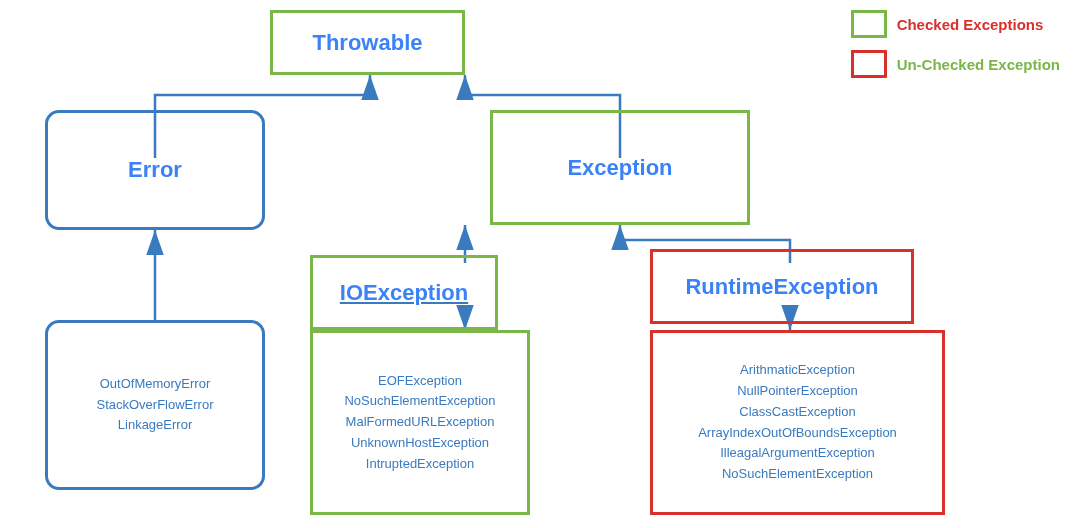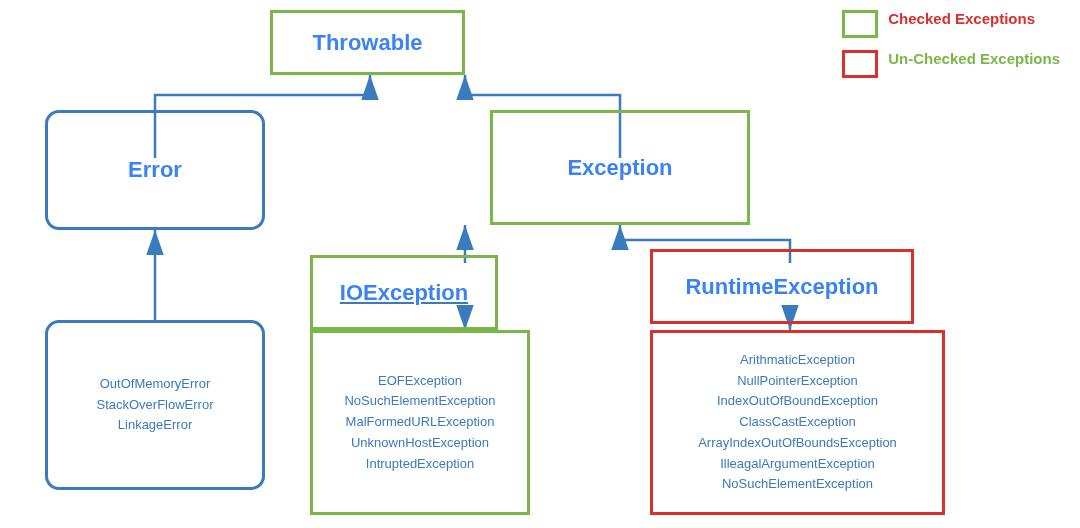--- a/index.html
+++ b/index.html
@@ -60,21 +60,21 @@
       position: absolute;
       top: 10px;
       right: 20px;
       display: flex;
       flex-direction: column;
       gap: 12px;
     }
 
     .legend-item {
       display: flex;
-      align-items: flex-start;
+      align-items: center;
       gap: 10px;
       padding-left: 29px;
     }
 
     .legend-box {
       width: 36px;
       height: 28px;
       border-width: 3px;
       border-style: solid;
       flex-shrink: 0;
@@ -182,32 +182,31 @@
       <div>MalFormedURLException</div>
       <div>UnknownHostException</div>
       <div>IntruptedException</div>
     </div>
   </div>
 
   <div class="box box-red" style="left: 650px; top: 330px; width: 295px; height: 185px; flex-direction: column; ">
     <div class="box-list">
       <div>ArithmaticException</div>
       <div>NullPointerException</div>
-      <div>IndexOutOfBoundException</div>
       <div>ClassCastException</div>
       <div>ArrayIndexOutOfBoundsException</div>
       <div>IlleagalArgumentException</div>
       <div>NoSuchElementException</div>
     </div>
   </div>
 
   <div class="legend">
     <div class="legend-item">
       <div class="legend-box legend-box-green"></div>
       <span class="legend-label-green">Checked Exceptions</span>
     </div>
     <div class="legend-item">
       <div class="legend-box legend-box-red"></div>
-      <span class="legend-label-red">Un-Checked Exceptions</span>
+      <span class="legend-label-red">Un-Checked Exception</span>
     </div>
   </div>
 
 </div>
 
 </body></html>

